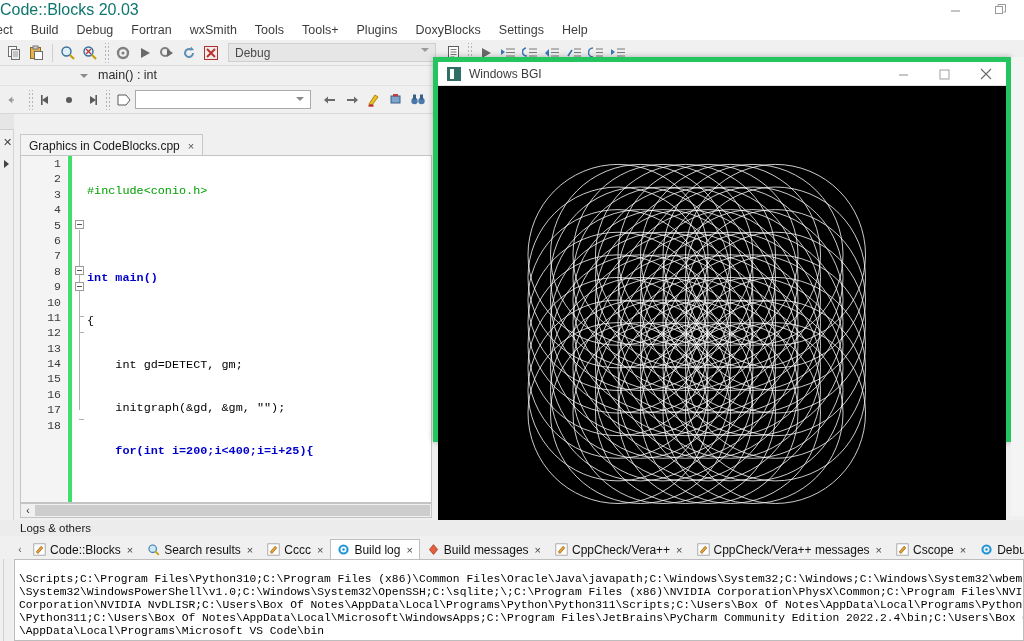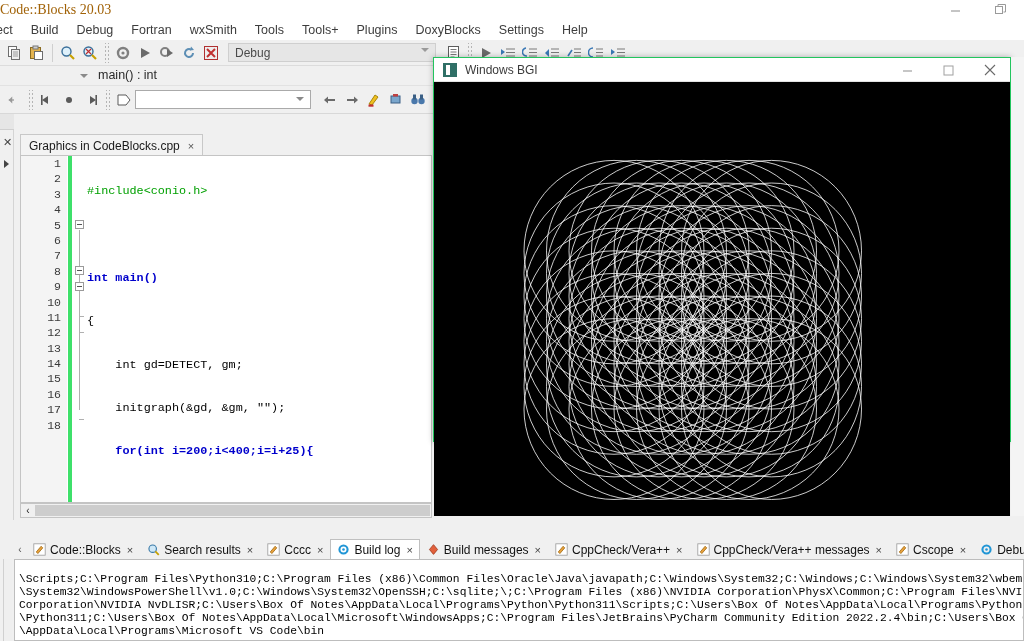--- a/index.html
+++ b/index.html
@@ -14,22 +14,22 @@
   }
   #app { position: relative; width: 1024px; height: 641px; overflow: hidden; background:#f0f0f0;}
 
   
   .titlebar {
     position: absolute; left: 0; top: 0; width: 1024px; height: 20px;
     background: #ffffff;
     display: flex; align-items: center;
   }
   .titlebar .title {
-    margin-left: 0px; font-size: 14px; color: #a16207;
-    font-family: Liberation Serif, serif;
+    margin-left: 0px; font-size: 16px; color: #0f766e;
+    font-family: Liberation Sans, sans-serif;
     white-space: nowrap;
   }
   .winbtns { position: absolute; right: 0; top: 0; height: 20px; display: flex; }
   .winbtn {
     width: 46px; height: 20px; display: flex; align-items: center; justify-content: center;
     color: #6a6a6a; font-size: 12px;
   }
   .winbtn svg { display:block; }
 
   
@@ -208,21 +208,21 @@
   .logbody .line.clip { color:#c8c8c8; }
   .log-vscroll {
     position:absolute; left: 3px; top: 39px; width: 9px; height: 82px; background:#efefef;
     border-left:1px solid #d0d0d0;
   }
 
   
   .bgi {
     position: absolute; left: 433px; top: 57px; width: 578px; height: 385px;
     background: #000;
-    border: 1px solid #22c55e;
+    border: 5px solid #22c55e;
     box-shadow: 0 0 6px rgba(0,0,0,0.28);
   }
   .bgi-title {
     position: absolute; left:0; top:0; width: 100%; height: 24px;
     background: #ffffff; display: flex; align-items: center;
     border-bottom: 1px solid #e2e2e2;
   }
   .bgi-ico {
     width: 14px; height: 14px; margin-left: 9px; margin-right: 8px;
     background: #2f6f66; display:inline-block; position:relative;
@@ -667,20 +667,21 @@
             <ellipse cx="337.50" cy="281.85" rx="90.00" ry="90.42"></ellipse>
             <ellipse cx="337.50" cy="304.46" rx="90.00" ry="90.42"></ellipse>
             <ellipse cx="337.50" cy="327.06" rx="90.00" ry="90.42"></ellipse>
           </g>
       </svg>
     </div>
   </div>
   <div class="bgi-rightgap"></div>
 
   <div class="logs-panel">
+    <div class="logs-title">Logs &amp; others</div>
 
     <div class="logtabs">
       <div class="lt-scroll">‹</div>
 
       <div class="logtab">
         <span class="ti">
           <svg width="13" height="13" viewBox="0 0 16 16">
               <rect x="1" y="1" width="14" height="14" fill="#fff" stroke="#9a9a9a"></rect>
               <path d="M4 11 L10 4 L12 6 L6 13 Z" fill="#e8a13c" stroke="#a06a12"></path>
             </svg>

